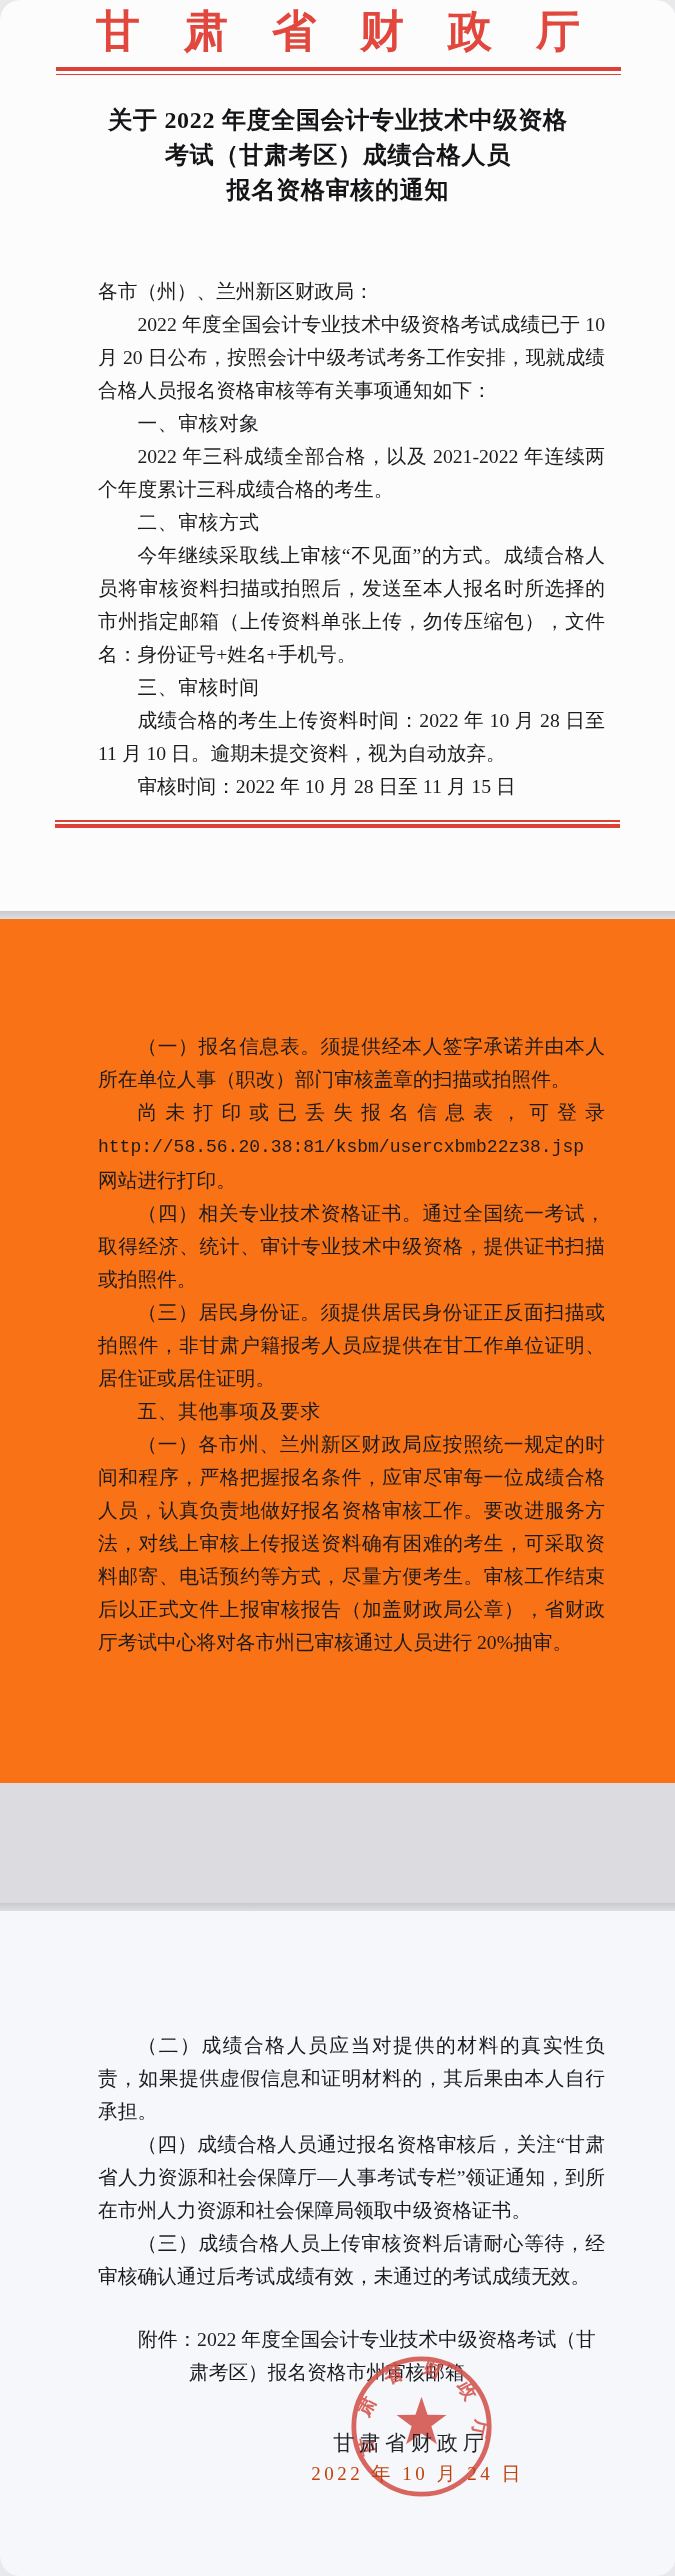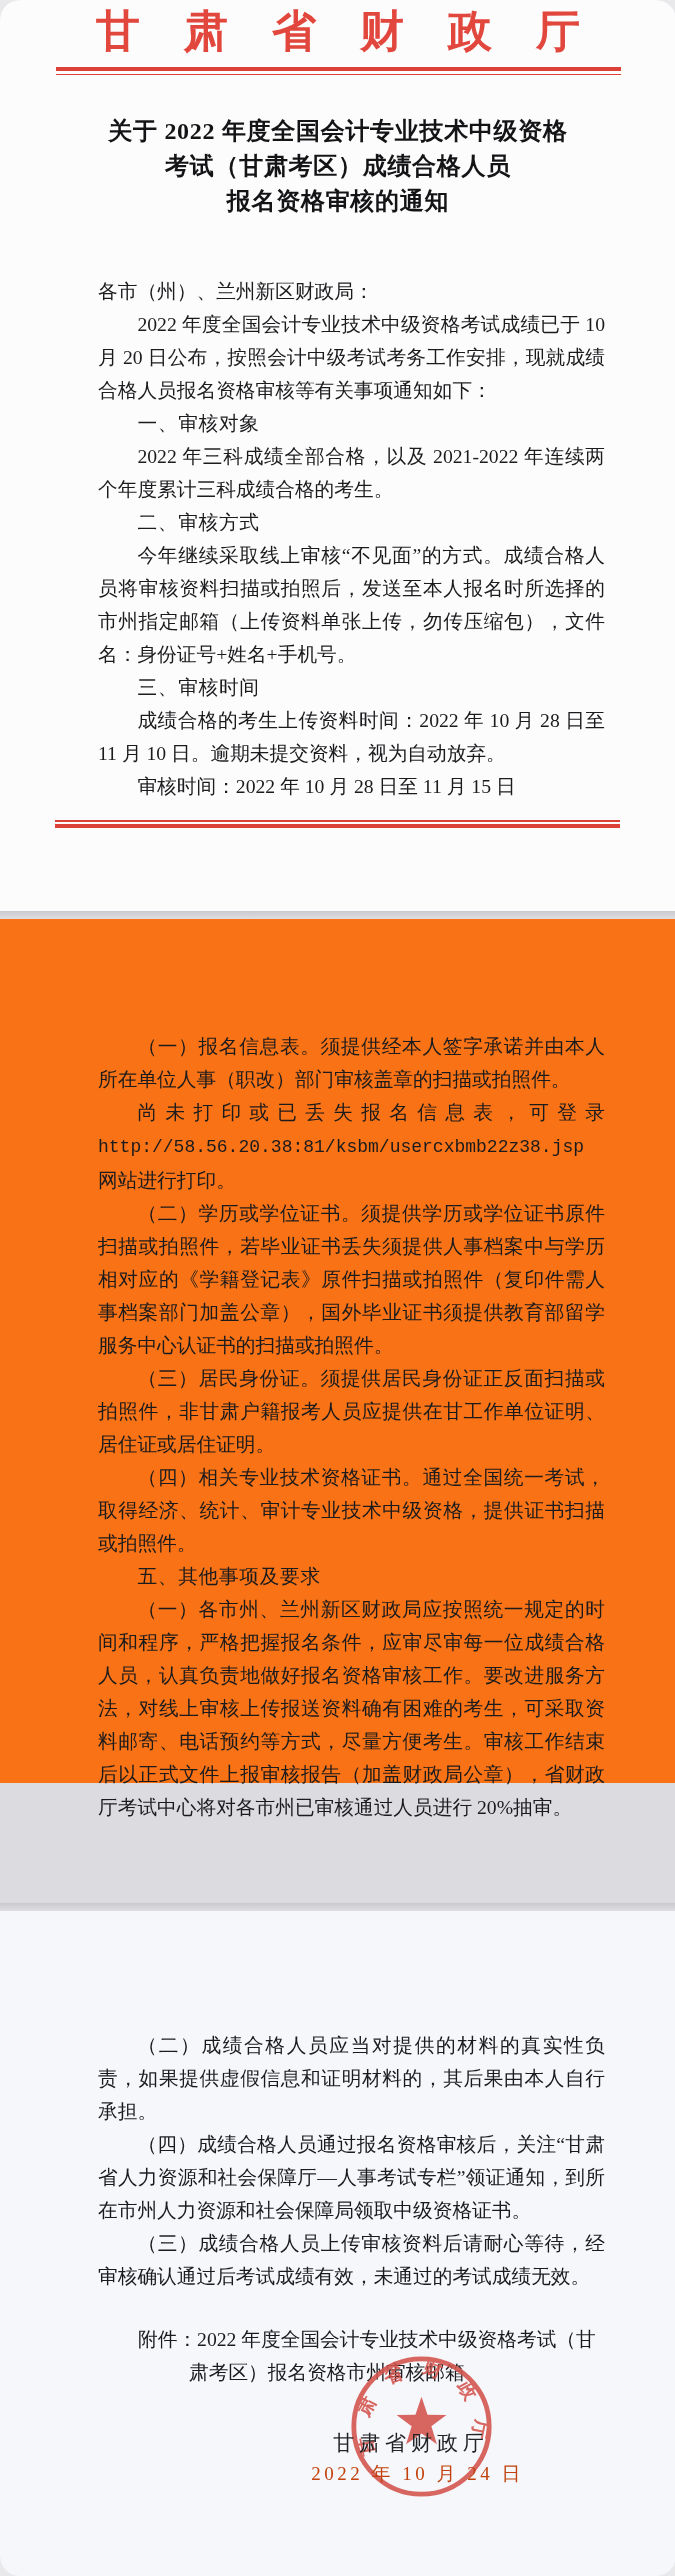--- a/index.html
+++ b/index.html
@@ -25,21 +25,21 @@
     color:#e2473d;letter-spacing:44px;text-indent:44px;white-space:nowrap;
   }
   .redline-top{position:absolute;top:67px;left:56px;width:565px;}
   .redline-top .thick{height:3.5px;background:#dc4137;}
   .redline-top .thin{height:1.4px;background:#dc4137;margin-top:3.5px;}
   .redline-bottom{position:absolute;top:820px;left:55px;width:565px;}
   .redline-bottom .thin{height:2.1px;background:#dc4137;}
   .redline-bottom .thick{height:4.2px;background:#dc4137;margin-top:2.1px;}
 
   .doc-title{
-    position:absolute;top:114px;left:0;width:100%;margin:0;
+    position:absolute;top:103px;left:0;width:100%;margin:0;
     text-align:center;font-size:24px;line-height:35px;font-weight:bold;
     letter-spacing:0.7px;white-space:pre-line;color:#141416;
   }
 
   .body-block{position:absolute;left:98px;width:507px;font-size:19.7px;line-height:33px;text-align:justify;margin-top:32px;}
   .body-p1{top:243px;}
   .body-p2{top:79px;}
   .body-p3{top:86px;}
   .body-block p{margin:0;}
   .para{text-indent:2em;}
@@ -93,23 +93,22 @@
       <div class="thick"></div>
     </div>
   </section>
 
   <div class="page-gap gap1"></div>
 
   <section class="page page2">
     <div class="body-block body-p2">
       <p class="para">（一）报名信息表。须提供经本人签字承诺并由本人所在单位人事（职改）部门审核盖章的扫描或拍照件。</p>
       <p class="para"><span>尚未打印或已丢失报名信息表，可登录 </span><span class="url">http://58.56.20.38:81/ksbm/usercxbmb22z38.jsp</span><span> 网站进行打印。</span></p>
-      <p class="para">（二）学历或学位证书。须提供学历或学位证书原件扫描或拍照件，若毕业证书丢失须提供人事档案中与学历相对应的《学籍登记表》原件扫描或拍照件（复印件需人事档案部门加盖公章），国外毕业证书须提供教育部留学服务中心认证书的扫描或拍照件。</p>
+      <p class="para">（四）相关专业技术资格证书。通过全国统一考试，取得经济、统计、审计专业技术中级资格，提供证书扫描或拍照件。</p>
       <p class="para">（三）居民身份证。须提供居民身份证正反面扫描或拍照件，非甘肃户籍报考人员应提供在甘工作单位证明、居住证或居住证明。</p>
-      <p class="para">（四）相关专业技术资格证书。通过全国统一考试，取得经济、统计、审计专业技术中级资格，提供证书扫描或拍照件。</p>
       <p class="heading">五、其他事项及要求</p>
       <p class="para">（一）各市州、兰州新区财政局应按照统一规定的时间和程序，严格把握报名条件，应审尽审每一位成绩合格人员，认真负责地做好报名资格审核工作。要改进服务方法，对线上审核上传报送资料确有困难的考生，可采取资料邮寄、电话预约等方式，尽量方便考生。审核工作结束后以正式文件上报审核报告（加盖财政局公章），省财政厅考试中心将对各市州已审核通过人员进行 20%抽审。</p>
     </div>
   </section>
 
   <div class="page-gap gap2"></div>
 
   <section class="page page3">
     <div class="body-block body-p3">
       <p class="para">（二）成绩合格人员应当对提供的材料的真实性负责，如果提供虚假信息和证明材料的，其后果由本人自行承担。</p>

